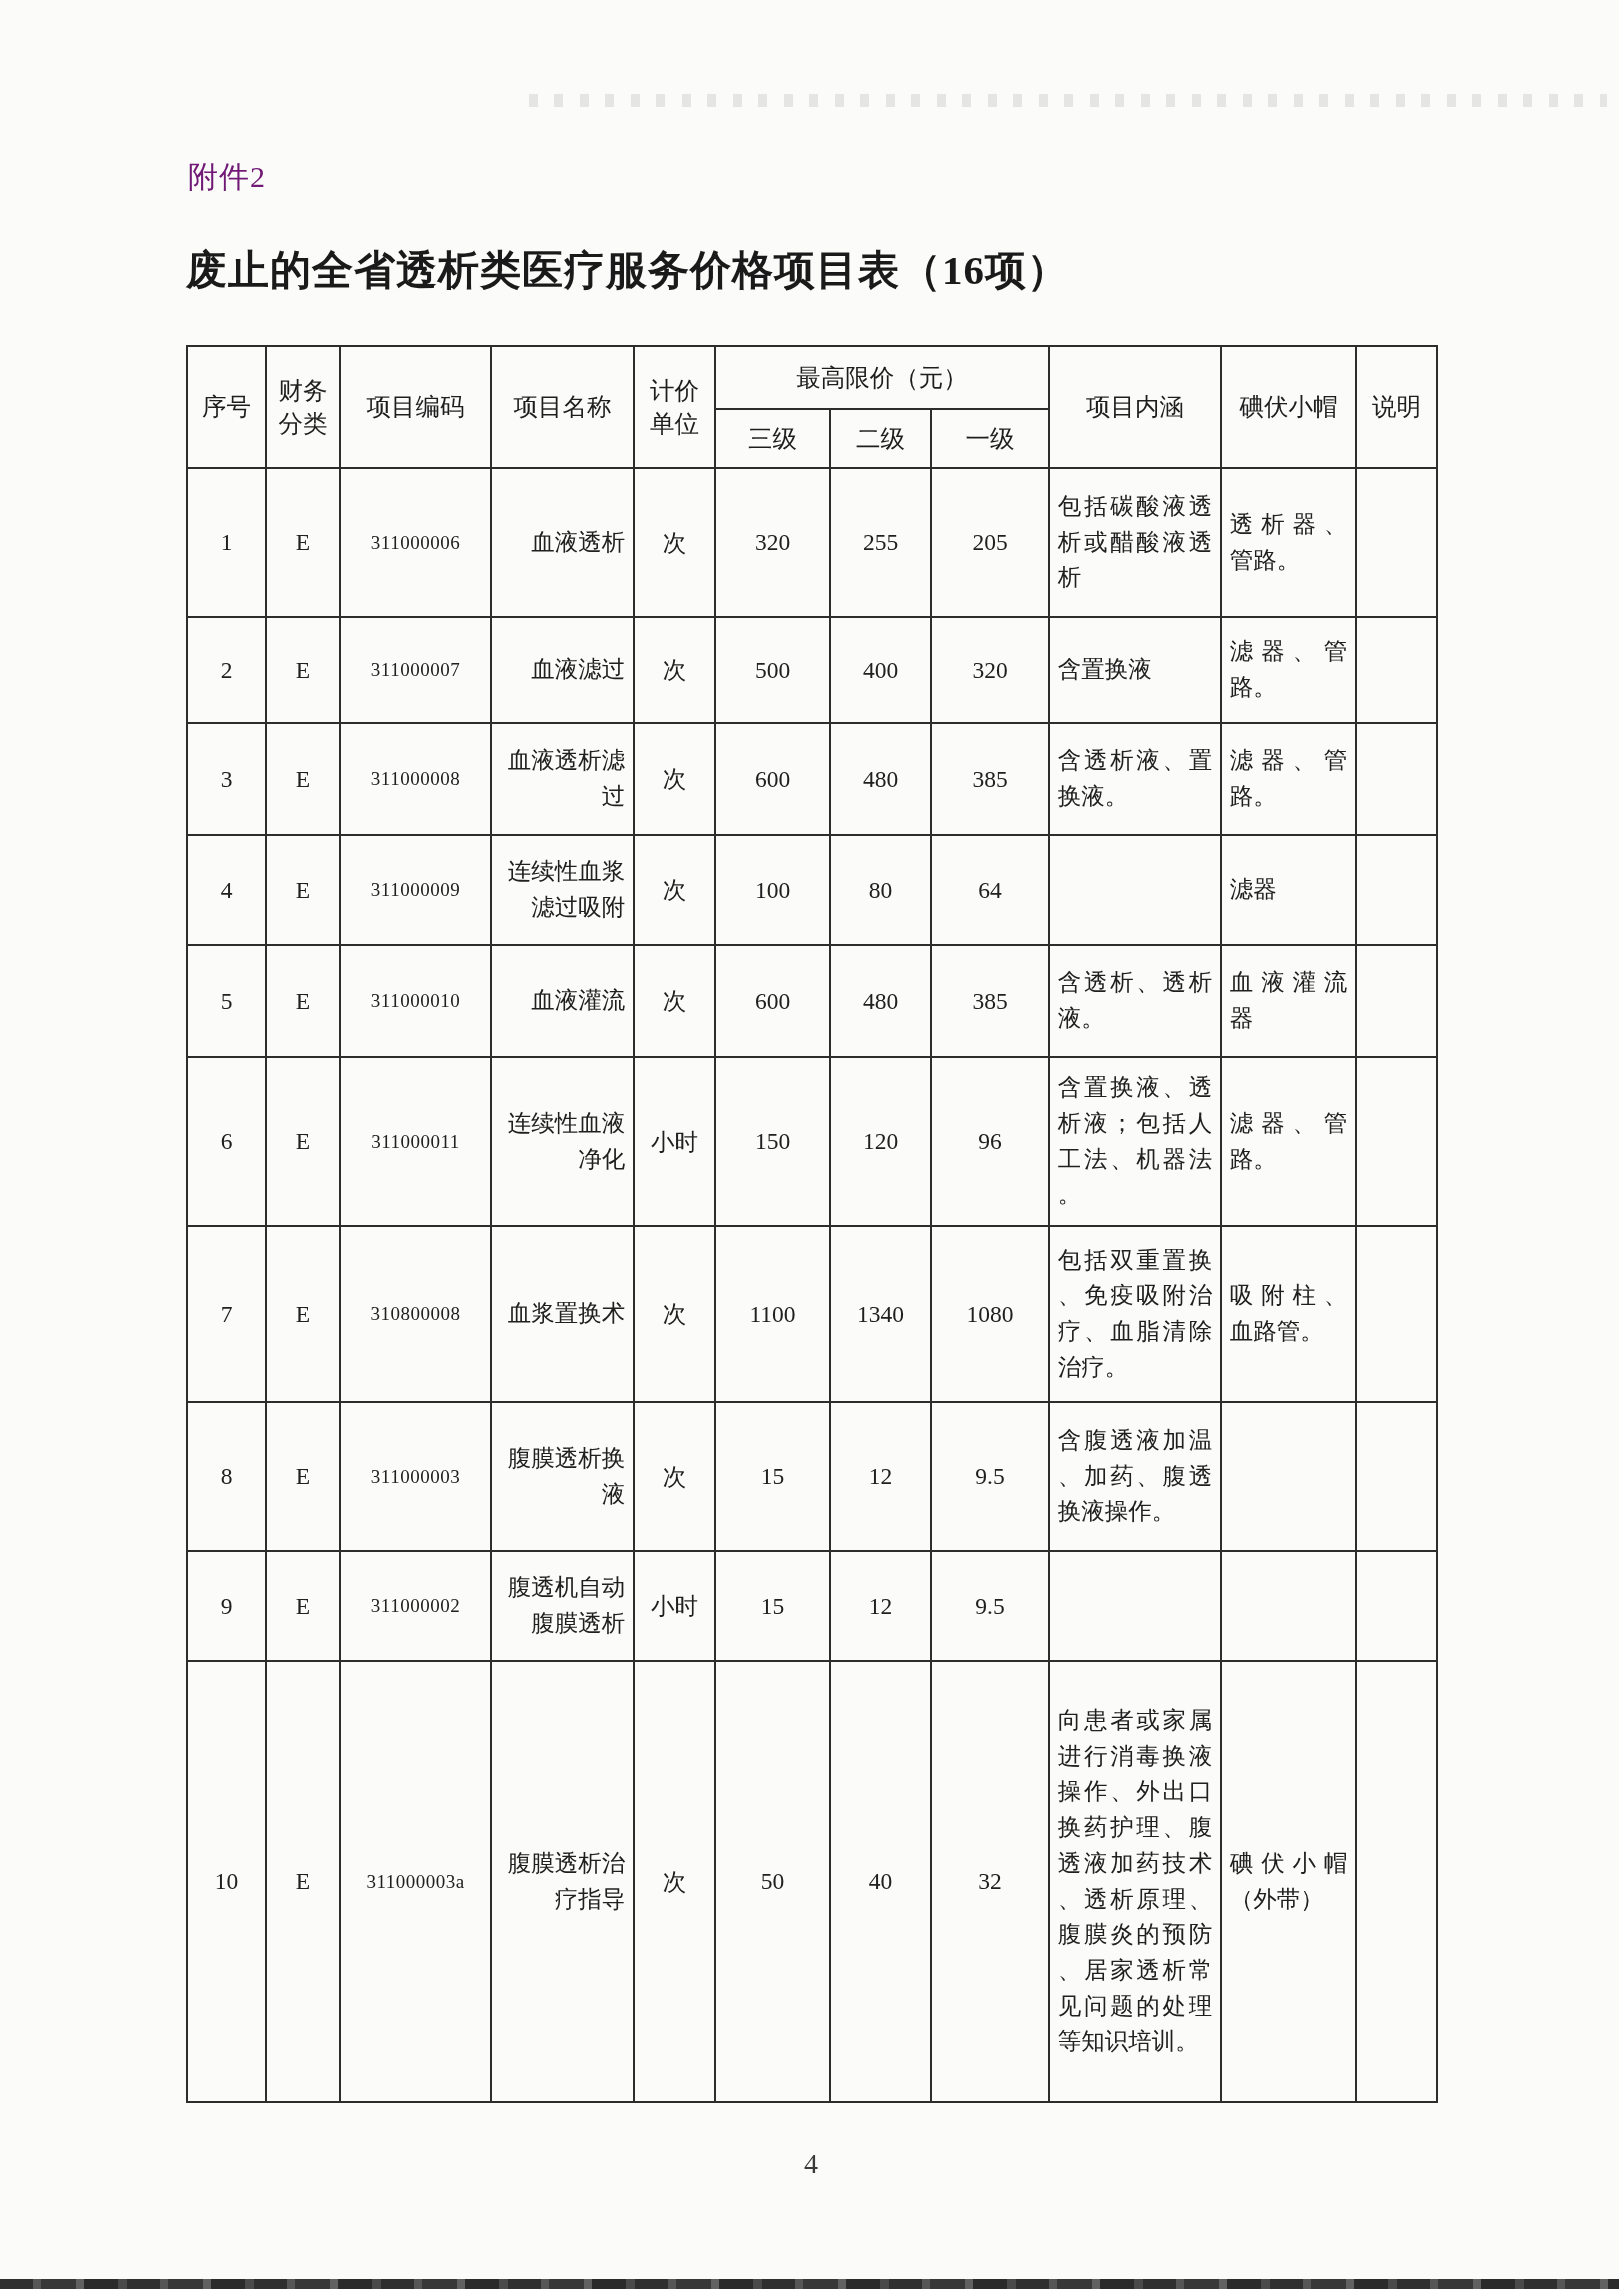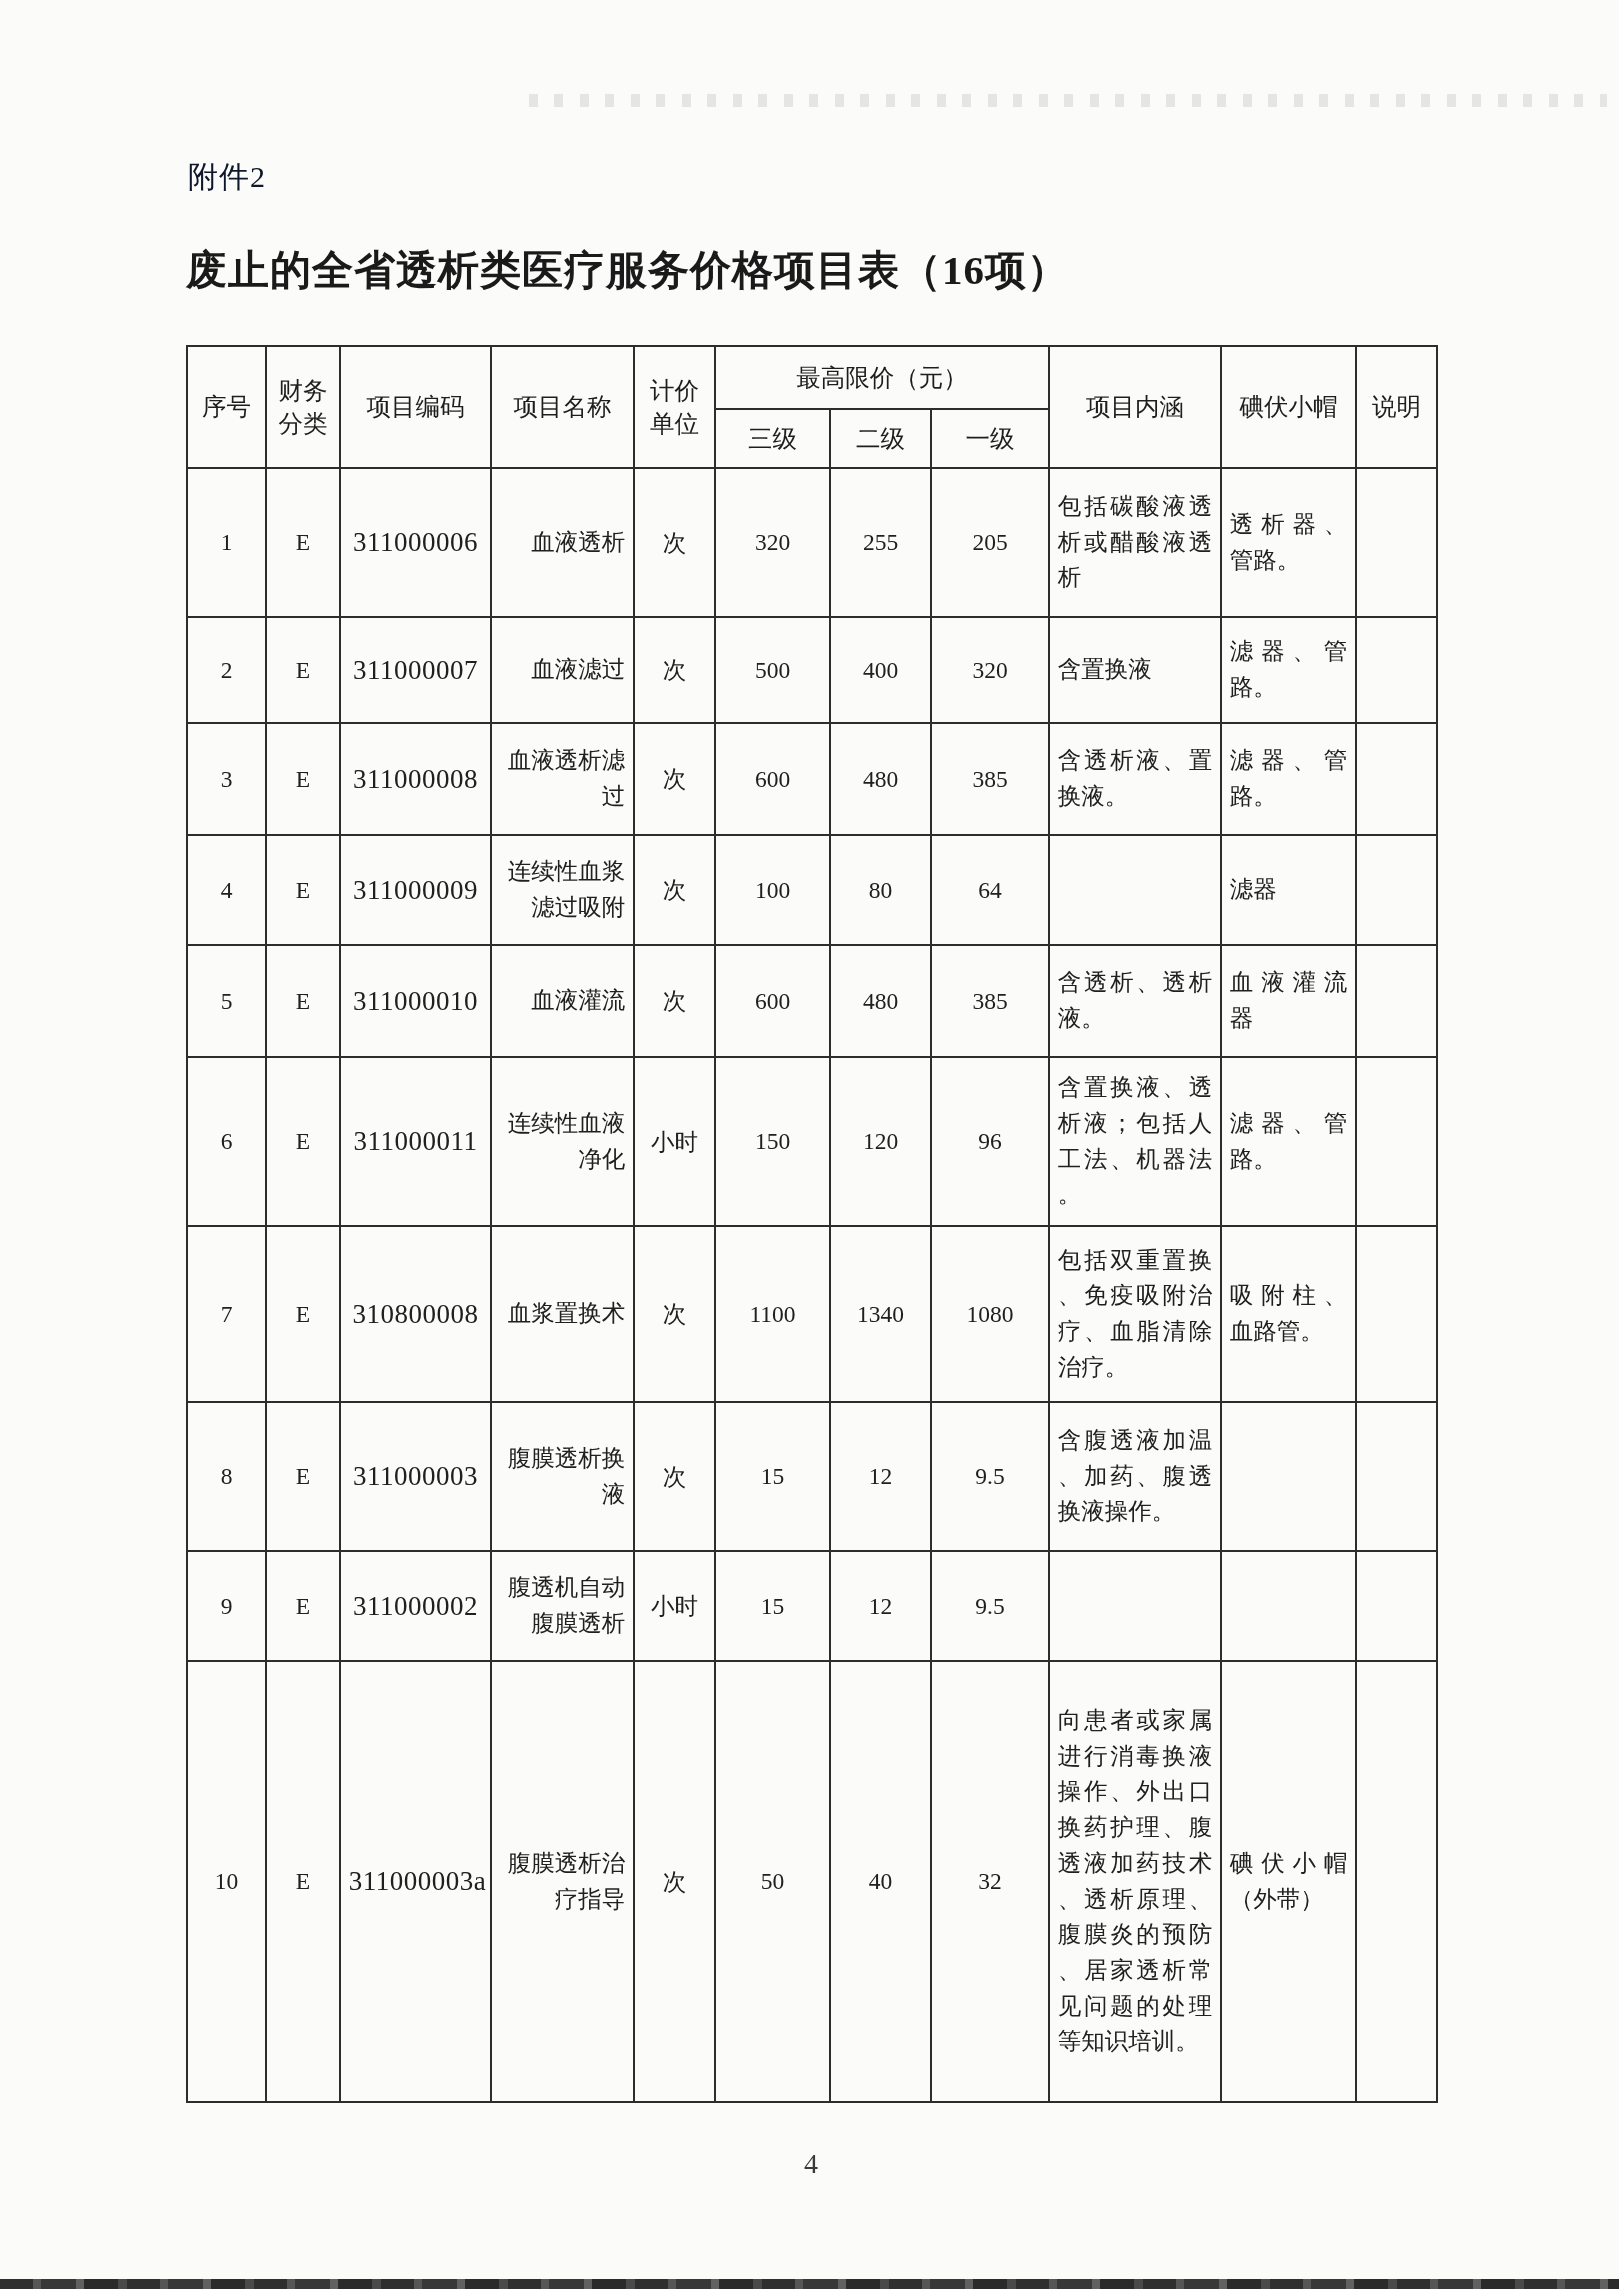--- a/index.html
+++ b/index.html
@@ -10,21 +10,21 @@
     font-family:"Liberation Serif","DejaVu Serif",serif;
     color:#1d1d1d;
     overflow:hidden;
   }
   .ghost-artifact{
     position:absolute;top:94px;left:529px;width:1078px;height:12.7px;
     background:repeating-linear-gradient(90deg,rgba(70,70,70,.12) 0 8.8px,transparent 8.8px 25.5px);
   }
   .attachment{
     position:absolute;left:188px;top:157px;
-    font-size:30px;letter-spacing:1px;color:#0f172a;
+    font-size:30px;letter-spacing:1px;color:#701a75;
   }
   .title{
     position:absolute;left:186px;top:243px;width:1250px;
     font-size:41px;font-weight:700;
     letter-spacing:1px;color:#1a1a1a;
   }
   table.price-table{
     position:absolute;left:186px;top:345px;width:1250px;
     border-collapse:collapse;table-layout:fixed;
     border:2.9px solid #262626;
@@ -48,21 +48,21 @@
   tbody tr:nth-child(2){height:106px;}
   tbody tr:nth-child(3){height:112px;}
   tbody tr:nth-child(4){height:110px;}
   tbody tr:nth-child(5){height:112px;}
   tbody tr:nth-child(6){height:169px;}
   tbody tr:nth-child(7){height:176px;}
   tbody tr:nth-child(8){height:149px;}
   tbody tr:nth-child(9){height:110px;}
   tbody tr:nth-child(10){height:441px;}
   td.center{text-align:center;}
-  td.code{font-size:27px;letter-spacing:0.5px;}
+  td.code{font-size:19px;letter-spacing:0.5px;}
   td.text{
     text-align:right;line-height:1.52;
     word-break:break-all;line-break:anywhere;
   }
   td.just{
     text-align:justify;text-justify:inter-character;
   }
   .page-number{
     position:absolute;top:2148px;left:186px;width:1250px;
     text-align:center;font-size:28px;color:#3a3a3a;

